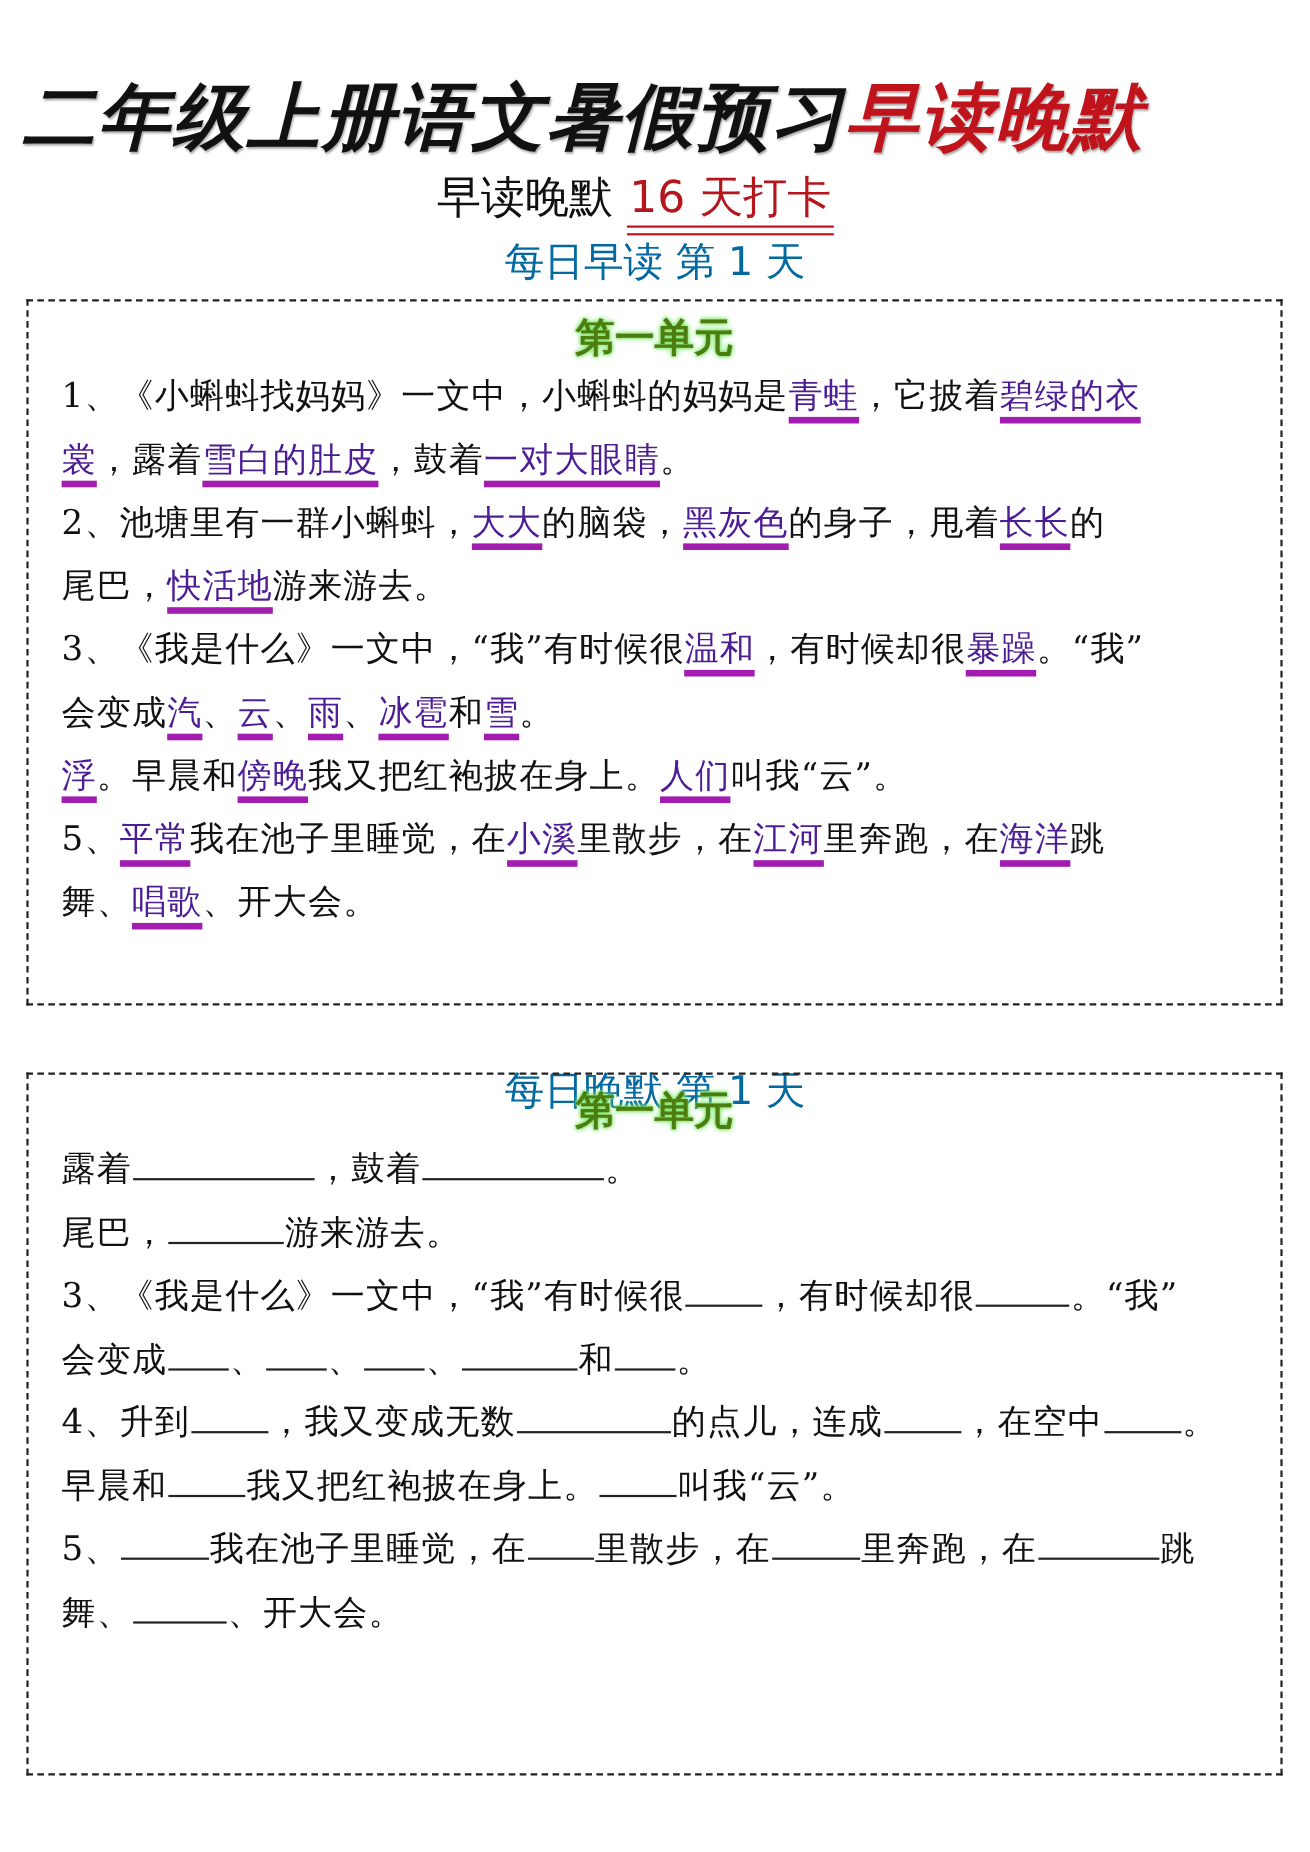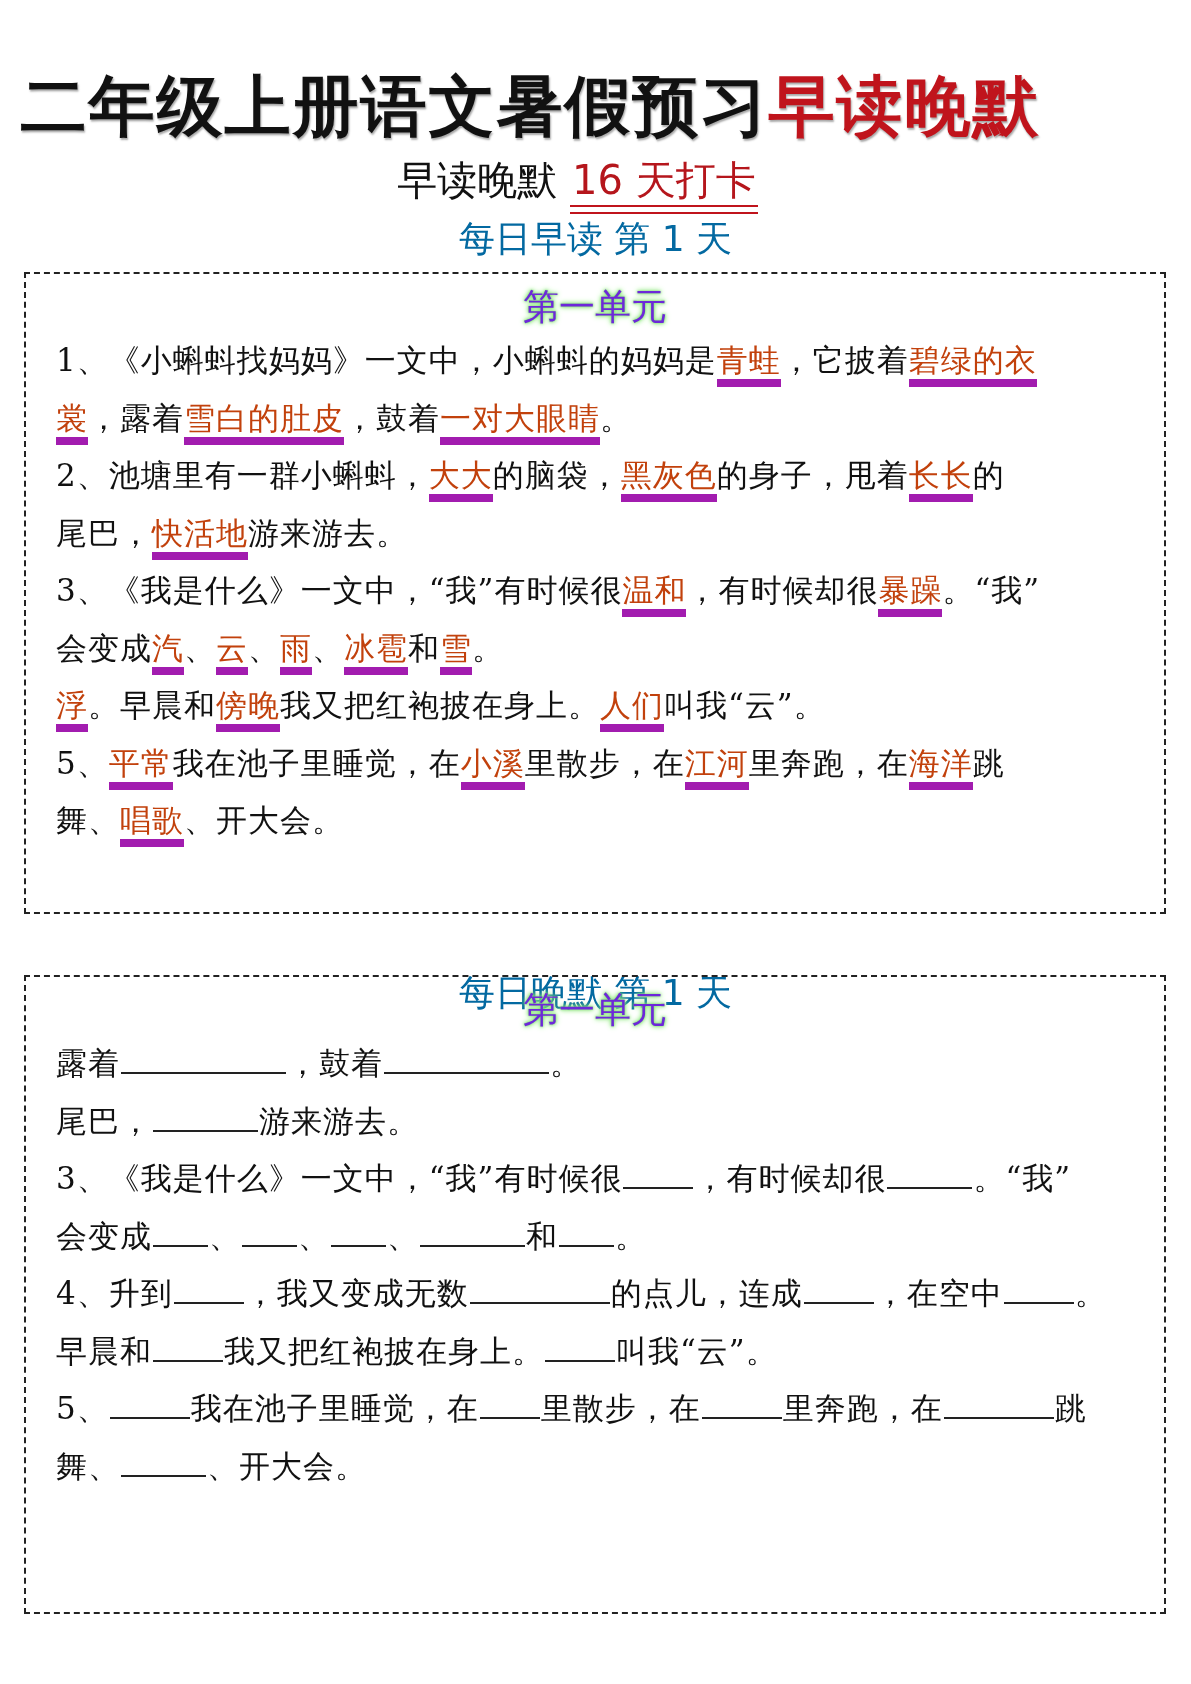--- a/index.html
+++ b/index.html
@@ -7,20 +7,21 @@
     width: 1191px; height: 1684px; position: relative; overflow: hidden;
     font-family: "DejaVu Serif", "Liberation Serif", serif;
     color: #111;
   }
   .title {
     position: absolute; left: 0; top: 62px; width: 1061px;
     text-align: center; font-size: 66px; font-weight: 900; letter-spacing: 2px;
     line-height: 90px; white-space: nowrap;
     font-family: "DejaVu Sans", "Liberation Sans", sans-serif;
     text-shadow: 1px 2px 2px rgba(0,0,0,0.35);
+    font-style: italic;
   }
   .title .red { color: #c0141c; }
   .subtitle {
     position: absolute; left: 0; top: 152px; width: 1155px;
     text-align: center; font-size: 40px; line-height: 56px; white-space: nowrap;
     font-family: "DejaVu Sans", "Liberation Sans", sans-serif;
   }
   .subtitle .checkin {
     color: #b5161c; display: inline-block; position: relative; padding: 0 2px;
   }
@@ -32,29 +33,29 @@
     position: absolute; left: 0; width: 1191px; text-align: center;
     font-size: 36px; line-height: 50px; color: #0369a1; white-space: nowrap;
     font-family: "DejaVu Sans", "Liberation Sans", sans-serif;
   }
   .box {
     position: absolute; left: 24px; width: 1142px;
     border: 2px dashed #222; box-sizing: border-box;
   }
   .unit {
     text-align: center; font-size: 36px; line-height: 50px; margin-top: 8px;
-    color: #6d28d9; font-weight: normal;
+    color: #4d7c0f; font-weight: bold;
     text-shadow: 0 0 4px #7be36b, 0 0 6px #9ef08c, 0 0 2px #6fd25c;
   }
   .lines { padding: 0 30px 0 30px; }
   .line {
     font-size: 31px; line-height: 57.5px; white-space: nowrap; letter-spacing: 1px;
   }
   .ans {
-    color: #c2410c; border-bottom: 8px solid #a21caf; padding-bottom: 1px;
+    color: #4c1d95; border-bottom: 6px solid #a21caf; padding-bottom: 1px;
   }
   .blank {
     display: inline-block; border-bottom: 2px solid #222; height: 30px;
     vertical-align: baseline; margin: 0 1px;
   }
 </style>
 </head>
 <body>
 
 <div class="title">

